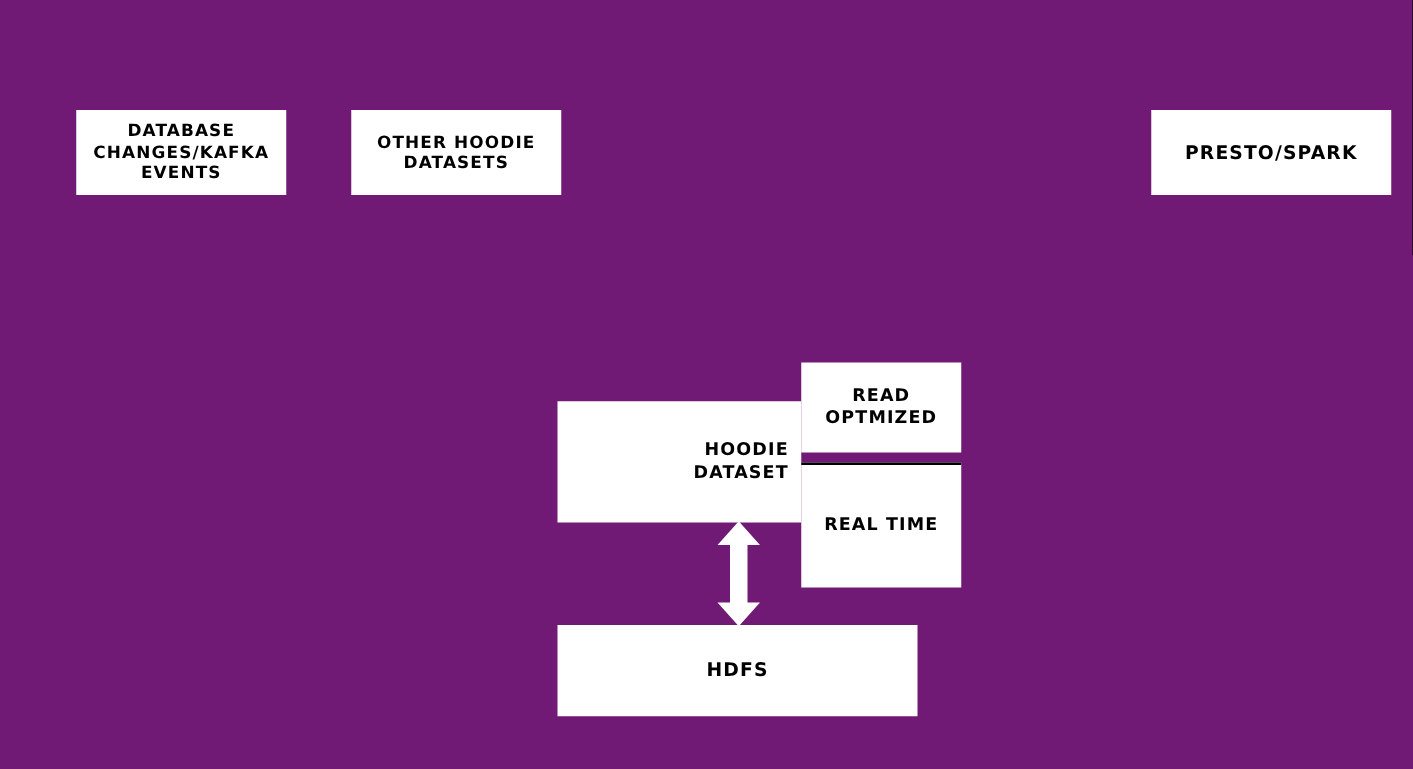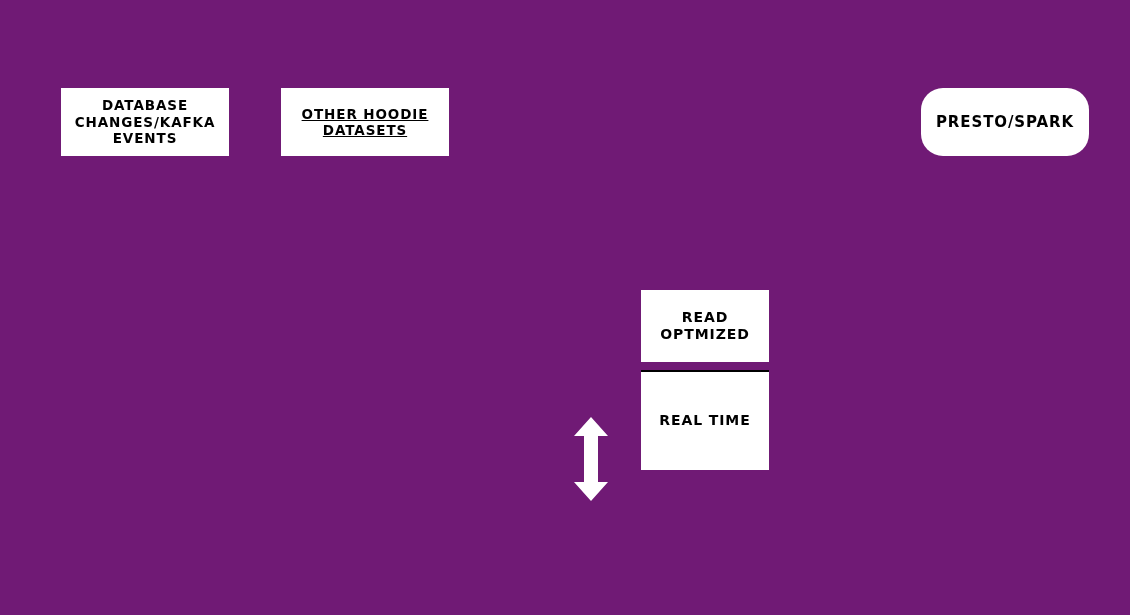--- a/index.html
+++ b/index.html
@@ -40,32 +40,30 @@
   }
 
   
   #box-database-changes {
     left: 61px;  top: 88px;  width: 168px; height: 68px;
     font-size: 13.5px;
   }
   #box-other-hoodie-datasets {
     left: 281px; top: 88px;  width: 168px; height: 68px;
     font-size: 13.5px;
-    text-decoration: underline;
   }
 
   
   #box-hive-spark {
     left: 732px; top: 88px;  width: 165px; height: 68px;
     font-size: 15px;
   }
   #box-presto-spark {
-    left: 921px; top: 88px;  width: 168px; height: 68px;
+    left: 921px; top: 88px;  width: 192px; height: 68px;
     font-size: 15px;
-    border-radius: 22px;
   }
 
   
   #box-hoodie-dataset {
     left: 446px; top: 321px; width: 195px; height: 97px;
     justify-content: flex-end;
     padding-right: 10px;
     font-size: 14px;
   }
   #box-hoodie-dataset .box-label {
@@ -117,30 +115,37 @@
   <div class="box" id="box-other-hoodie-datasets">
     <span class="box-label">Other Hoodie
 Datasets</span>
   </div>
 
 
   <div class="box" id="box-presto-spark">
     <span class="box-label">Presto/Spark</span>
   </div>
 
+  <div class="box" id="box-hoodie-dataset">
+    <span class="box-label">Hoodie
+Dataset</span>
+  </div>
 
   <div class="box" id="box-read-optimized">
     <span class="box-label">Read
 Optmized</span>
   </div>
 
   <div class="box" id="box-real-time">
     <span class="box-label">Real Time</span>
   </div>
 
+  <div class="box" id="box-hdfs">
+    <span class="box-label">HDFS</span>
+  </div>
 
   <div id="arrow-dataset-hdfs">
     <svg viewBox="0 0 44 86" xmlns="http://www.w3.org/2000/svg" aria-hidden="true">
       <polygon points="22,1 39,20 29,20 29,66 39,66 22,85 5,66 15,66 15,20 5,20" fill="#ffffff"></polygon>
     </svg>
   </div>
 
 </div>
 
 </body></html>

